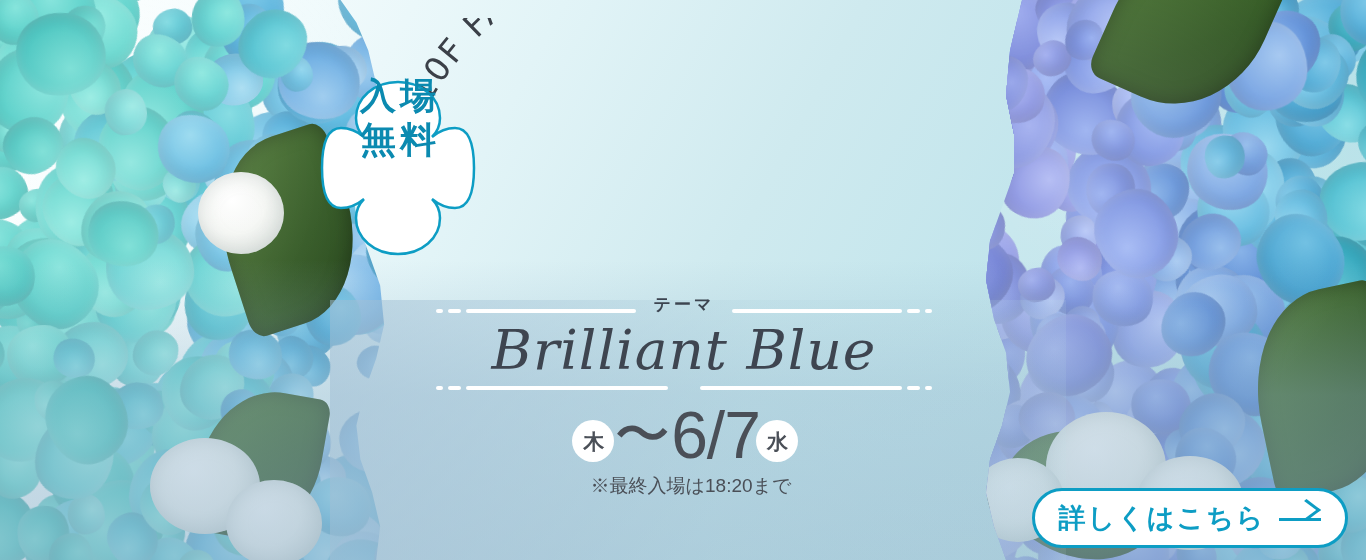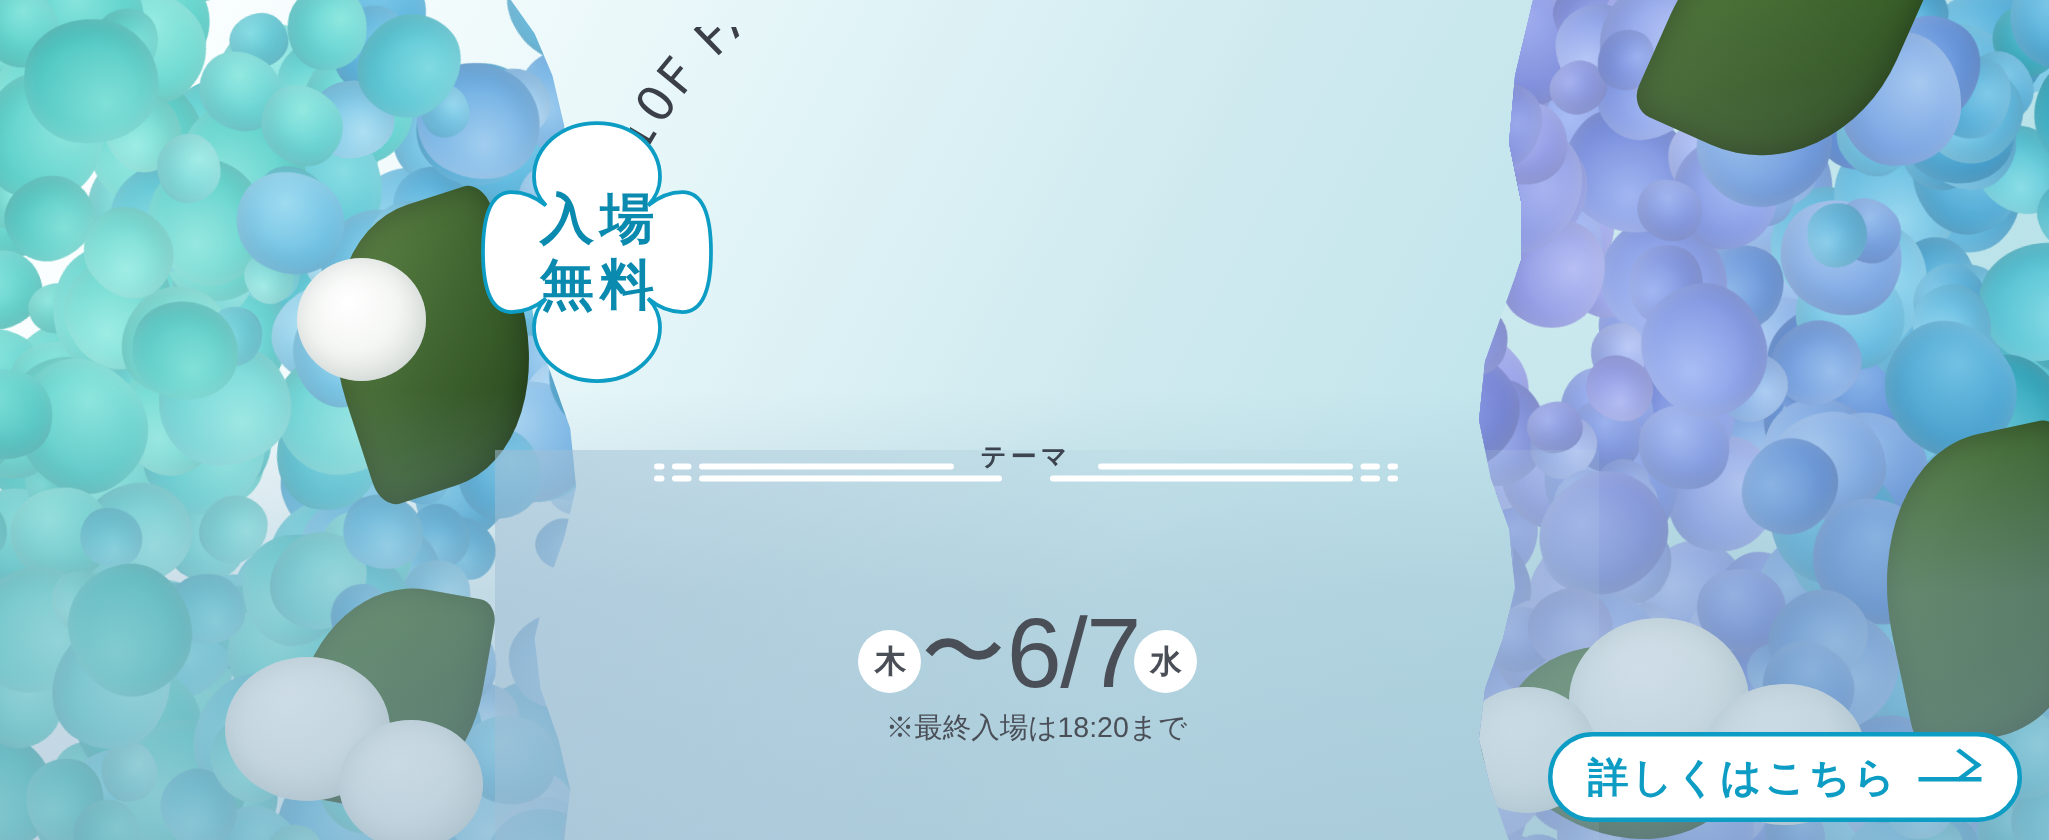--- a/index.html
+++ b/index.html
@@ -71,21 +71,21 @@
   
   .arch { position: absolute; left: 420px; top: 18px; width: 520px; height: 96px; }
 
   
   .badge {
     position: absolute; left: 318px; top: 76px;
     width: 160px; height: 184px;
   }
   .badge-txt {
     position: absolute; inset: 0;
-    display: flex; flex-direction: column; align-items: center; justify-content: center;
+    display: flex; flex-direction: column; align-items: center; 
     gap: 4px;
     color: #0b8ab0;
     font-weight: 700;
     font-size: 36px;
     letter-spacing: 4px;
     line-height: 1.12;
     text-indent: 4px;
   }
 
   
@@ -864,20 +864,21 @@
         <span class="dash d2"></span>
         <span class="grow"></span>
         <span class="gapper"></span>
         <span class="grow"></span>
         <span class="dash d2"></span>
         <span class="dash d1"></span>
       </div>
       <div class="theme-label">テーマ</div>
     </div>
 
+    <div class="theme-name">Brilliant Blue</div>
 
     <div class="theme-bot">
       <div class="theme-rule">
         <span class="dash d1"></span>
         <span class="dash d2"></span>
         <span class="grow"></span>
         <span class="mid-gap"></span>
         <span class="grow"></span>
         <span class="dash d2"></span>
         <span class="dash d1"></span>

